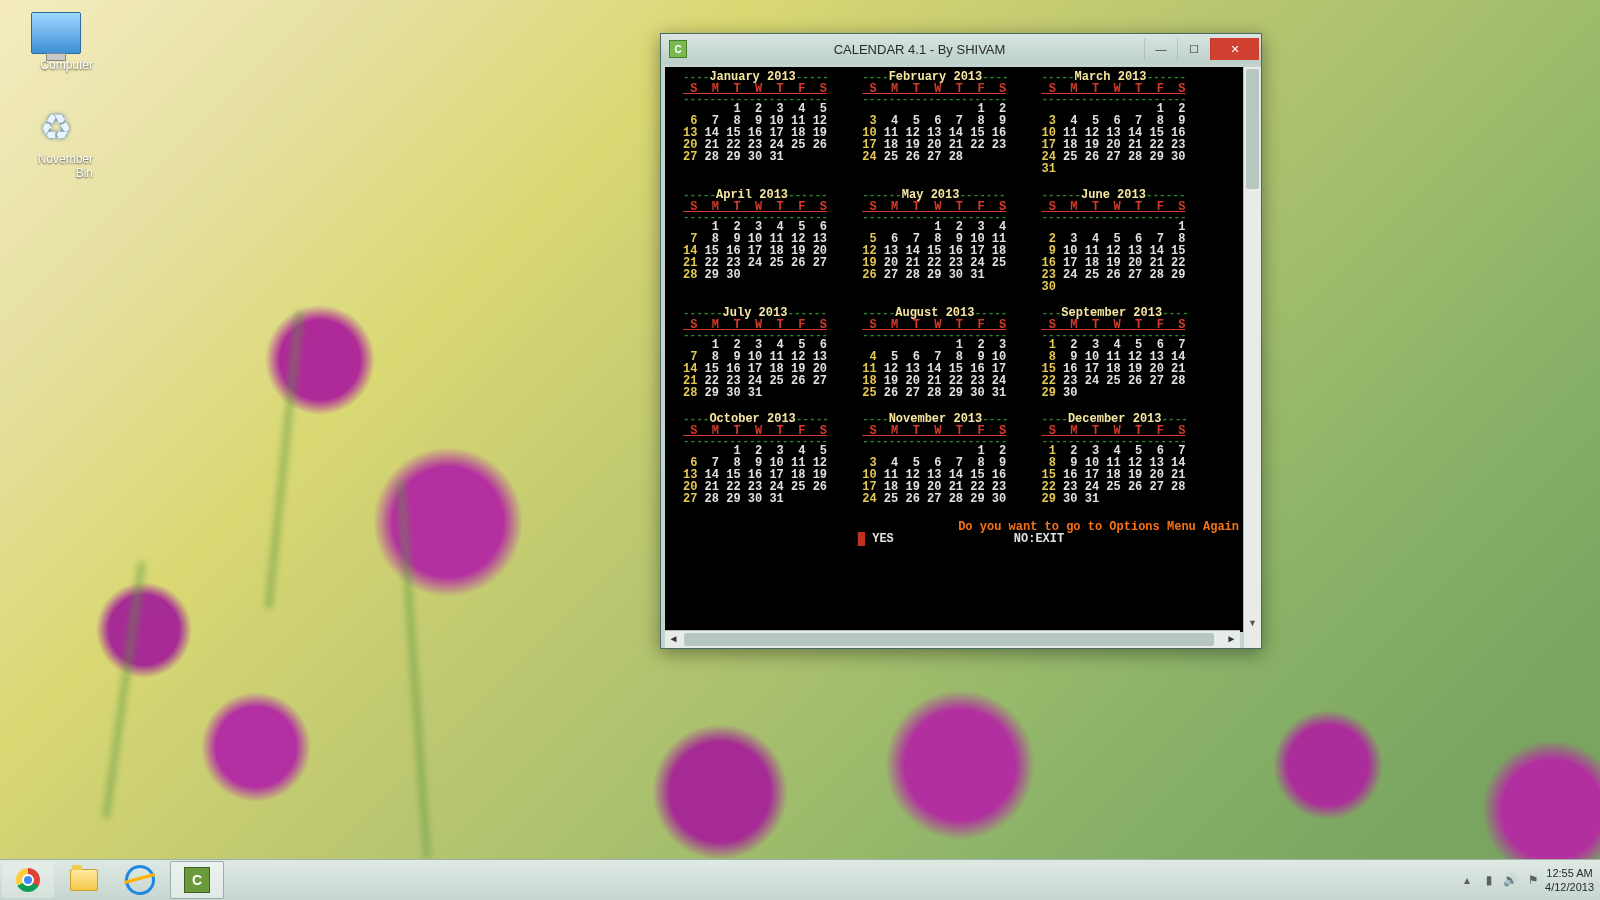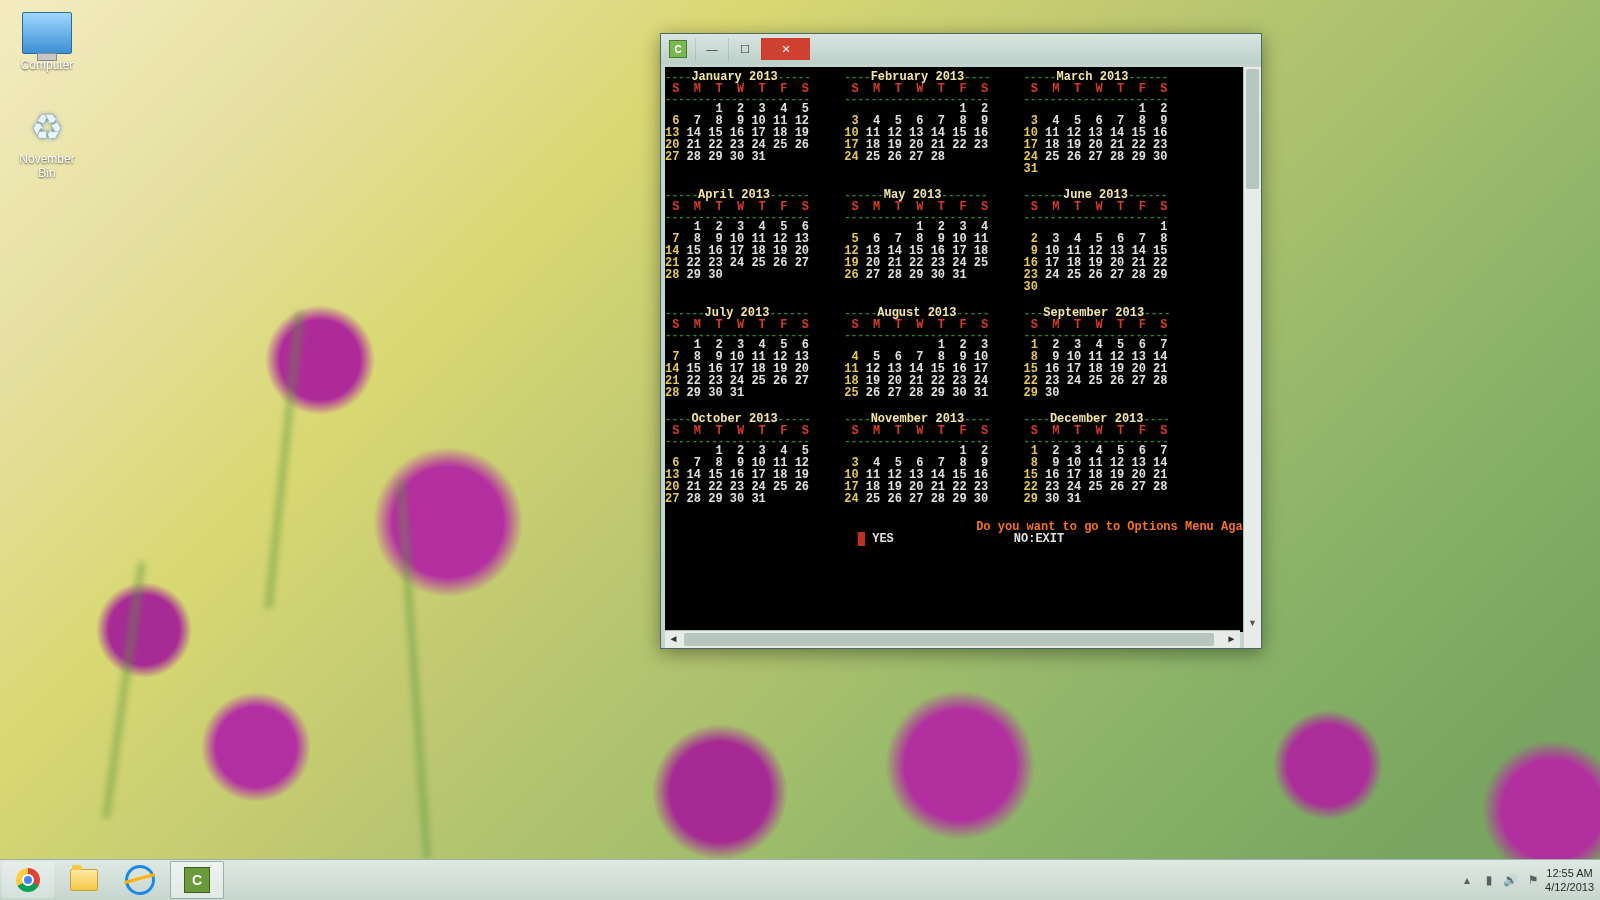--- a/index.html
+++ b/index.html
@@ -12,57 +12,57 @@
       radial-gradient(circle at 9% 70%, #a62b95 0%, #a62b95 35px, transparent 48px),
       radial-gradient(circle at 16% 83%, #b330a2 0%, #b330a2 40px, transparent 55px),
       radial-gradient(circle at 45% 88%, #a52a94 0%, #a52a94 50px, transparent 68px),
       radial-gradient(circle at 60% 85%, #b12f9f 0%, #b12f9f 55px, transparent 75px),
       radial-gradient(circle at 83% 85%, #ab2d9a 0%, #ab2d9a 40px, transparent 55px),
       radial-gradient(circle at 97% 90%, #b22fa0 0%, #b22fa0 50px, transparent 70px),
       linear-gradient(135deg,#f4ecc0 0%, #e5e0a0 15%, #d9d873 30%, #c0c971 45%, #a6bf6d 60%, #8ab368 75%, #7aa560 90%);
   }
   .blur-stem{position:absolute;width:8px;height:300px;background:rgba(90,150,60,.45);filter:blur(3px);border-radius:4px;}
   
-  .desktop-icon{position:absolute;width:74px;text-align:center;color:#fff;font-size:12px;text-shadow:0 1px 2px rgba(0,0,0,.7);cursor:pointer;}
+  .desktop-icon{position:absolute;width:74px;text-align:right;color:#fff;font-size:12px;text-shadow:0 1px 2px rgba(0,0,0,.7);cursor:pointer;margin-left:9px;}
   .desktop-icon .glyph{width:48px;height:40px;margin:0 auto 4px;}
   .computer-glyph{background:linear-gradient(#9fd7ff,#3d8fd4);border:1px solid #2a6aa0;border-radius:2px;position:relative;}
   .computer-glyph:after{content:"";position:absolute;bottom:-8px;left:14px;width:18px;height:6px;background:#c8c8c8;border:1px solid #888;}
   .recycle-glyph{position:relative;}
   .recycle-glyph span{position:absolute;inset:0;display:flex;align-items:center;justify-content:center;font-size:36px;color:#e8f4ff;text-shadow:0 0 4px #2a6aa0;}
   
   .window{
     position:absolute;left:660px;top:33px;width:600px;height:614px;
     background:#c3d4cf;border:1px solid #4a6b63;box-shadow:0 4px 18px rgba(0,0,0,.4);
   }
   .titlebar{height:30px;background:linear-gradient(#d9e5e1,#bccfc9);display:flex;align-items:center;position:relative;}
   .titlebar .app-icon{width:16px;height:16px;margin:0 8px;background:#7ab850;border:1px solid #4a7a30;display:flex;align-items:center;justify-content:center;font-size:10px;color:#fff;font-weight:bold;}
   .titlebar .title{flex:1;text-align:center;font-size:13px;color:#2a2a2a;}
   .win-btns{display:flex;height:22px;margin-right:2px;}
   .win-btn{width:32px;height:22px;display:flex;align-items:center;justify-content:center;font-size:11px;color:#333;border-left:1px solid rgba(0,0,0,.1);cursor:pointer;}
   .win-btn.close{background:#d04030;color:#fff;width:48px;}
   
   .console-wrap{position:absolute;top:33px;left:4px;right:4px;bottom:16px;background:#000;overflow:hidden;}
   .console{
     font-family:"Courier New",monospace;font-size:12px;line-height:12px;font-weight:bold;
-    color:#e0e0e0;padding:4px 0;letter-spacing:0px;
+    color:#e0e0e0;padding:4px 18px;letter-spacing:0px;
   }
   .vscrollbar{position:absolute;top:33px;right:0;bottom:16px;width:17px;background:#e8ece9;border-left:1px solid #b0bdb7;}
   .vscrollbar .thumb{position:absolute;left:2px;right:2px;top:2px;height:120px;background:#b8c6c0;border-radius:2px;}
   .vscrollbar .arrow{position:absolute;left:0;right:0;height:17px;text-align:center;font-size:9px;color:#555;line-height:17px;}
   .hscrollbar{position:absolute;left:4px;right:21px;bottom:0;height:17px;background:#e8ece9;border-top:1px solid #b0bdb7;}
   .hscrollbar .arrow{position:absolute;top:0;width:17px;height:17px;text-align:center;font-size:10px;color:#333;line-height:15px;}
   .hscrollbar .thumb{position:absolute;top:2px;left:19px;height:13px;width:530px;background:#b8c6c0;border-radius:2px;}
   .corner{position:absolute;right:0;bottom:0;width:17px;height:17px;background:#e8ece9;}
   
   .cal-year{white-space:pre;}
   .month-row{display:flex;gap:28px;margin-bottom:14px;}
   .month{display:flex;flex-direction:column;}
   .month-title{color:#f5e6a0;text-align:center;white-space:pre;}
   .month-rule{color:#2a8a2a;white-space:pre;font-size:11px;line-height:8px;}
-  .dow{color:#d43a2a;white-space:pre;}
+  .dow{color:#d43a2a;white-space:pre;text-decoration:underline;}
   .week{white-space:pre;}
   .sun{color:#e5c850;}
   .prompt{color:#f97316;margin-top:16px;text-align:right;}
   .yesno{display:flex;justify-content:center;gap:120px;}
   .yes .cursor{background:#c03020;color:#c03020;}
   
   .taskbar{position:absolute;left:0;right:0;bottom:0;height:40px;background:linear-gradient(#dfe9e4 0%, #c7d6cf 100%);border-top:1px solid #9fb2aa;display:flex;align-items:center;}
   .task-item{width:52px;height:36px;margin:2px;display:flex;align-items:center;justify-content:center;cursor:pointer;}
   .task-item.active{background:rgba(255,255,255,.45);border:1px solid rgba(120,150,140,.7);border-radius:2px;}
   .task-item.hover{background:rgba(255,255,255,.25);}
@@ -93,20 +93,21 @@
 <div class="desktop-icon" style="top:108px;left:10px">
   <div class="glyph recycle-glyph">
       <span>♻</span>
     </div>
   <div>November Bin</div>
 </div>
 
 <div class="window">
   <div class="titlebar">
     <div class="app-icon">C</div>
+    <div class="title">CALENDAR 4.1 - By SHIVAM</div>
     <div class="win-btns">
       <div class="win-btn">—</div>
       <div class="win-btn">☐</div>
       <div class="win-btn close">✕</div>
     </div>
   </div>
 
   <div class="console-wrap">
     <div class="console" id="console">
         <div class="cal-year"><div class="month-row"><div class="month"><div><span class="month-rule">----</span><span class="month-title">January 2013</span><span class="month-rule">-----</span></div><div class="dow"> S  M  T  W  T  F  S</div><div class="month-rule">----------------------</div><div class="week">       1  2  3  4  5 </div><div class="week"><span class="sun"> 6</span>  7  8  9 10 11 12 </div><div class="week"><span class="sun">13</span> 14 15 16 17 18 19 </div><div class="week"><span class="sun">20</span> 21 22 23 24 25 26 </div><div class="week"><span class="sun">27</span> 28 29 30 31       </div></div><div class="month"><div><span class="month-rule">----</span><span class="month-title">February 2013</span><span class="month-rule">----</span></div><div class="dow"> S  M  T  W  T  F  S</div><div class="month-rule">----------------------</div><div class="week">                1  2 </div><div class="week"><span class="sun"> 3</span>  4  5  6  7  8  9 </div><div class="week"><span class="sun">10</span> 11 12 13 14 15 16 </div><div class="week"><span class="sun">17</span> 18 19 20 21 22 23 </div><div class="week"><span class="sun">24</span> 25 26 27 28       </div></div><div class="month"><div><span class="month-rule">-----</span><span class="month-title">March 2013</span><span class="month-rule">------</span></div><div class="dow"> S  M  T  W  T  F  S</div><div class="month-rule">----------------------</div><div class="week">                1  2 </div><div class="week"><span class="sun"> 3</span>  4  5  6  7  8  9 </div><div class="week"><span class="sun">10</span> 11 12 13 14 15 16 </div><div class="week"><span class="sun">17</span> 18 19 20 21 22 23 </div><div class="week"><span class="sun">24</span> 25 26 27 28 29 30 </div><div class="week"><span class="sun">31</span>                   </div></div></div><div class="month-row"><div class="month"><div><span class="month-rule">-----</span><span class="month-title">April 2013</span><span class="month-rule">------</span></div><div class="dow"> S  M  T  W  T  F  S</div><div class="month-rule">----------------------</div><div class="week">    1  2  3  4  5  6 </div><div class="week"><span class="sun"> 7</span>  8  9 10 11 12 13 </div><div class="week"><span class="sun">14</span> 15 16 17 18 19 20 </div><div class="week"><span class="sun">21</span> 22 23 24 25 26 27 </div><div class="week"><span class="sun">28</span> 29 30             </div></div><div class="month"><div><span class="month-rule">------</span><span class="month-title">May 2013</span><span class="month-rule">-------</span></div><div class="dow"> S  M  T  W  T  F  S</div><div class="month-rule">----------------------</div><div class="week">          1  2  3  4 </div><div class="week"><span class="sun"> 5</span>  6  7  8  9 10 11 </div><div class="week"><span class="sun">12</span> 13 14 15 16 17 18 </div><div class="week"><span class="sun">19</span> 20 21 22 23 24 25 </div><div class="week"><span class="sun">26</span> 27 28 29 30 31    </div></div><div class="month"><div><span class="month-rule">------</span><span class="month-title">June 2013</span><span class="month-rule">------</span></div><div class="dow"> S  M  T  W  T  F  S</div><div class="month-rule">----------------------</div><div class="week">                   1 </div><div class="week"><span class="sun"> 2</span>  3  4  5  6  7  8 </div><div class="week"><span class="sun"> 9</span> 10 11 12 13 14 15 </div><div class="week"><span class="sun">16</span> 17 18 19 20 21 22 </div><div class="week"><span class="sun">23</span> 24 25 26 27 28 29 </div><div class="week"><span class="sun">30</span>                   </div></div></div><div class="month-row"><div class="month"><div><span class="month-rule">------</span><span class="month-title">July 2013</span><span class="month-rule">------</span></div><div class="dow"> S  M  T  W  T  F  S</div><div class="month-rule">----------------------</div><div class="week">    1  2  3  4  5  6 </div><div class="week"><span class="sun"> 7</span>  8  9 10 11 12 13 </div><div class="week"><span class="sun">14</span> 15 16 17 18 19 20 </div><div class="week"><span class="sun">21</span> 22 23 24 25 26 27 </div><div class="week"><span class="sun">28</span> 29 30 31          </div></div><div class="month"><div><span class="month-rule">-----</span><span class="month-title">August 2013</span><span class="month-rule">-----</span></div><div class="dow"> S  M  T  W  T  F  S</div><div class="month-rule">----------------------</div><div class="week">             1  2  3 </div><div class="week"><span class="sun"> 4</span>  5  6  7  8  9 10 </div><div class="week"><span class="sun">11</span> 12 13 14 15 16 17 </div><div class="week"><span class="sun">18</span> 19 20 21 22 23 24 </div><div class="week"><span class="sun">25</span> 26 27 28 29 30 31 </div></div><div class="month"><div><span class="month-rule">---</span><span class="month-title">September 2013</span><span class="month-rule">----</span></div><div class="dow"> S  M  T  W  T  F  S</div><div class="month-rule">----------------------</div><div class="week"><span class="sun"> 1</span>  2  3  4  5  6  7 </div><div class="week"><span class="sun"> 8</span>  9 10 11 12 13 14 </div><div class="week"><span class="sun">15</span> 16 17 18 19 20 21 </div><div class="week"><span class="sun">22</span> 23 24 25 26 27 28 </div><div class="week"><span class="sun">29</span> 30                </div></div></div><div class="month-row"><div class="month"><div><span class="month-rule">----</span><span class="month-title">October 2013</span><span class="month-rule">-----</span></div><div class="dow"> S  M  T  W  T  F  S</div><div class="month-rule">----------------------</div><div class="week">       1  2  3  4  5 </div><div class="week"><span class="sun"> 6</span>  7  8  9 10 11 12 </div><div class="week"><span class="sun">13</span> 14 15 16 17 18 19 </div><div class="week"><span class="sun">20</span> 21 22 23 24 25 26 </div><div class="week"><span class="sun">27</span> 28 29 30 31       </div></div><div class="month"><div><span class="month-rule">----</span><span class="month-title">November 2013</span><span class="month-rule">----</span></div><div class="dow"> S  M  T  W  T  F  S</div><div class="month-rule">----------------------</div><div class="week">                1  2 </div><div class="week"><span class="sun"> 3</span>  4  5  6  7  8  9 </div><div class="week"><span class="sun">10</span> 11 12 13 14 15 16 </div><div class="week"><span class="sun">17</span> 18 19 20 21 22 23 </div><div class="week"><span class="sun">24</span> 25 26 27 28 29 30 </div></div><div class="month"><div><span class="month-rule">----</span><span class="month-title">December 2013</span><span class="month-rule">----</span></div><div class="dow"> S  M  T  W  T  F  S</div><div class="month-rule">----------------------</div><div class="week"><span class="sun"> 1</span>  2  3  4  5  6  7 </div><div class="week"><span class="sun"> 8</span>  9 10 11 12 13 14 </div><div class="week"><span class="sun">15</span> 16 17 18 19 20 21 </div><div class="week"><span class="sun">22</span> 23 24 25 26 27 28 </div><div class="week"><span class="sun">29</span> 30 31             </div></div></div></div>

